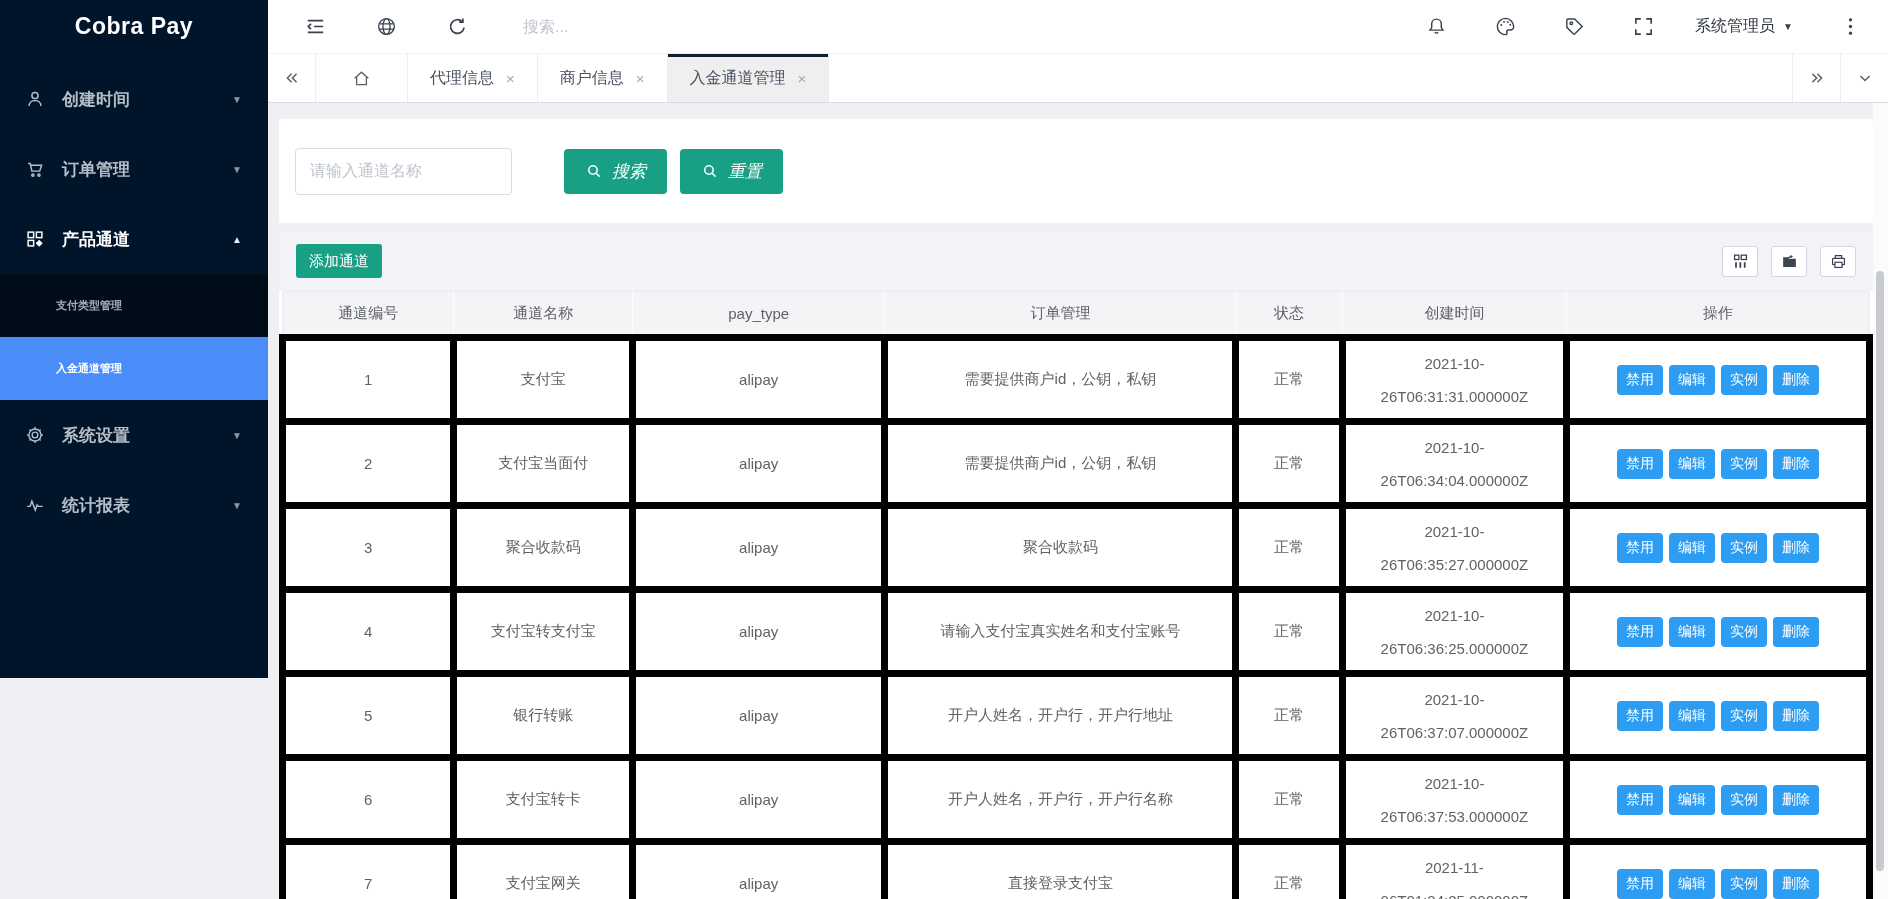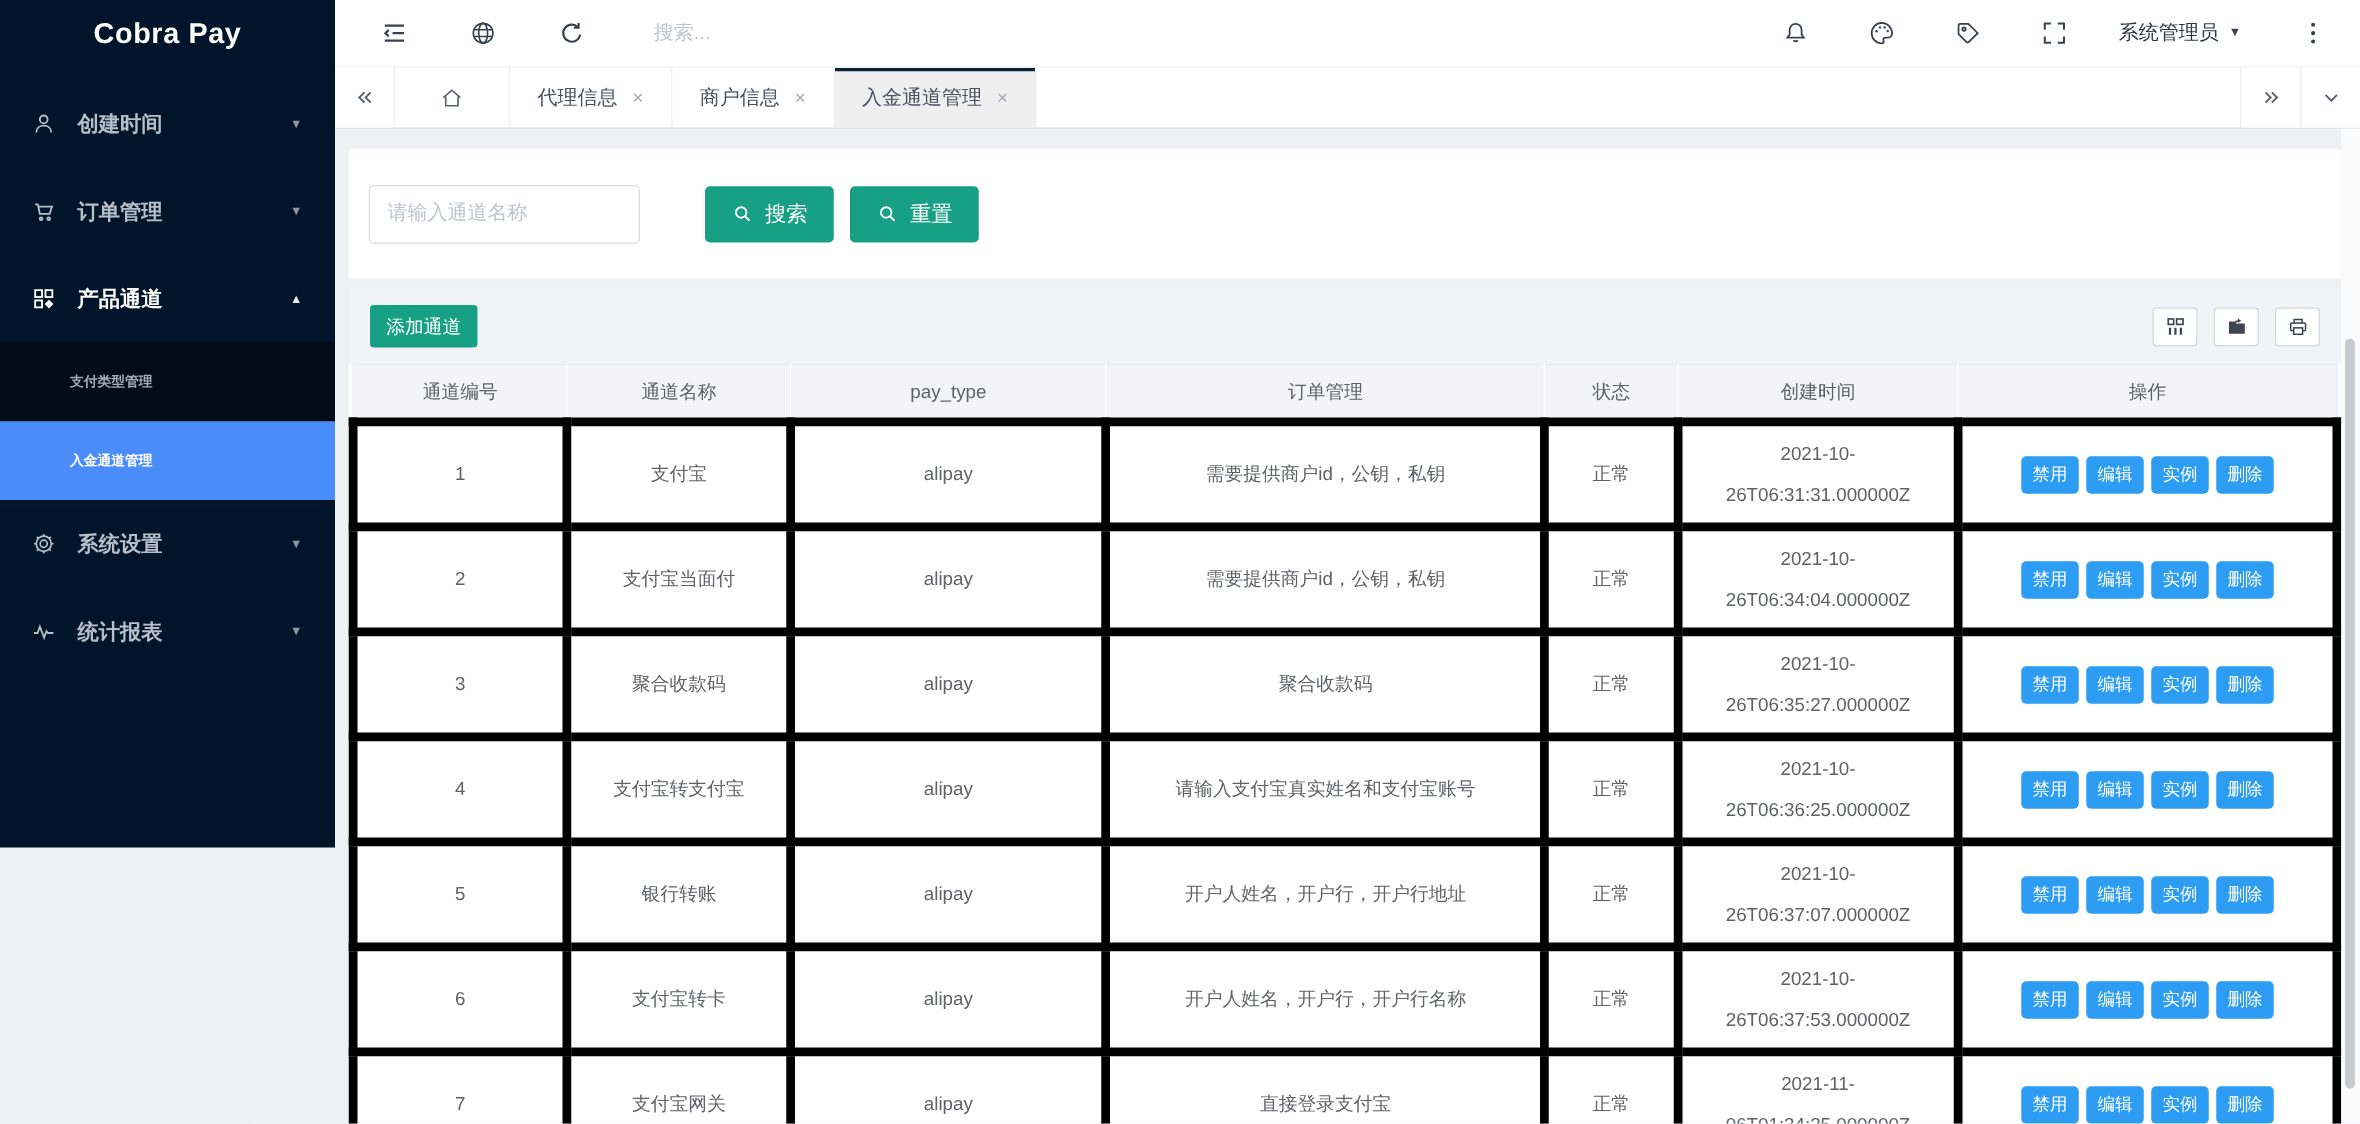--- a/index.html
+++ b/index.html
@@ -59,21 +59,21 @@
 
   
   .content { position:relative; flex:1; padding:16px 15px 0 11px; overflow:hidden; background:#eef0f3; }
 
   .search-card { background:#fff; height:104px; border-radius:2px;
                  display:flex; align-items:center; padding:0 16px; }
   .channel-input { width:217px; height:47px; border:1px solid #d9dce3; border-radius:4px;
                    padding:0 14px; font-size:16px; color:#333; outline:none; }
   .channel-input::placeholder { color:#bfc4cd; }
   .btn-teal { display:inline-flex; align-items:center; gap:9px; height:45px; padding:0 21px;
-              background:#18a084; color:#fff; font-size:17px; border:none; border-radius:4px; cursor:pointer; }
+              background:#18a084; color:#fff; font-size:17px; border:none; border-radius:4px; cursor:pointer;font-style:italic; }
   .btn-teal svg { width:18px; height:18px; }
   .btn-search { margin-left:52px; }
   .btn-reset { margin-left:13px; }
 
   .table-card { margin-top:8px; background:#f2f3f6; height:668px; display:flex; flex-direction:column; }
   .card-toolbar { display:flex; align-items:center; justify-content:space-between; padding:13px 17px; }
   .btn-add { background:#18a084; color:#fff; border:none; border-radius:3px;
              height:34px; padding:0 13px; font-size:15px; cursor:pointer; }
   .tool-group { display:flex; gap:13px; }
   .tool-btn { width:36px; height:31px; background:#fff; border:1px solid #d4d7dd; border-radius:3px;

